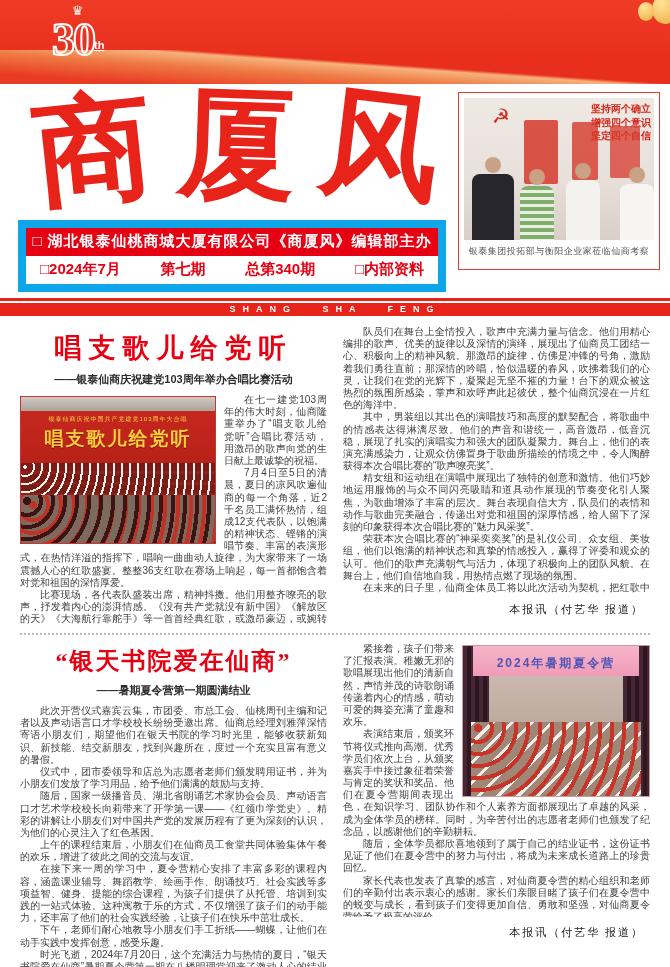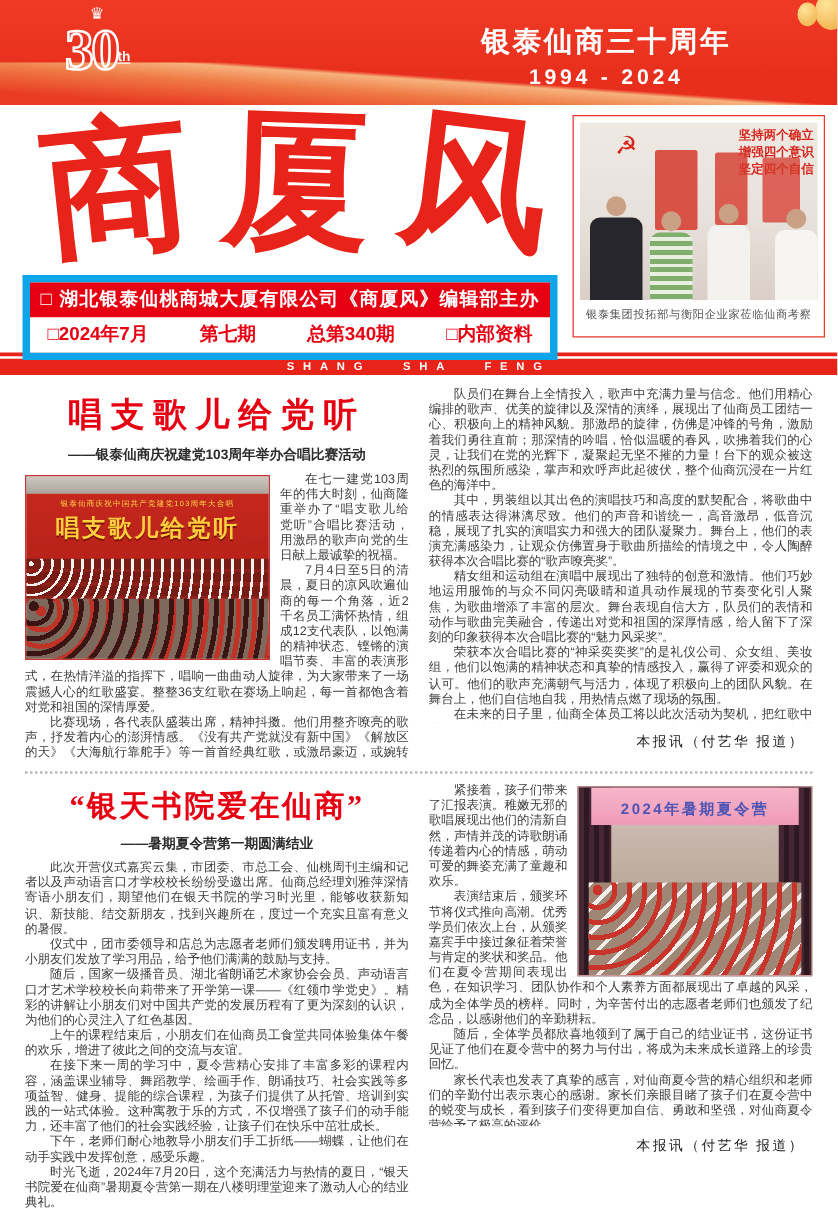--- a/index.html
+++ b/index.html
@@ -21,21 +21,21 @@
   .b1 { width:26px; height:30px; right:-8px; top:-6px; }
   .b2 { width:16px; height:19px; right:16px; top:2px; }
 
   
   .masthead { position:relative; height:196px; }
   .paper-title { position:absolute; left:22px; top:-4px; width:430px; display:flex; justify-content:space-between; padding:0 12px; }
   .paper-title span { font-family:"Liberation Serif", serif; font-weight:900; font-size:118px; line-height:1.1; color:#e8231a; }
   .paper-title span:nth-child(1){ transform:rotate(-6deg) translateY(6px); }
   .paper-title span:nth-child(2){ transform:rotate(2deg); }
   .paper-title span:nth-child(3){ transform:rotate(7deg) translateY(2px); }
-  .pubbox { position:absolute; left:18px; top:136px; width:428px; border:6px solid #0ea5e9; }
+  .pubbox { position:absolute; left:18px; top:136px; width:428px; border:8px solid #0ea5e9; }
   .pub-top { background:#e60012; color:#fff; font-size:15px; font-weight:bold; text-align:center; padding:4px 0 5px; letter-spacing:1px; }
   .pub-bottom { display:flex; justify-content:space-between; align-items:center; color:#e60012; font-weight:bold; font-size:15px; padding:4px 14px 5px; background:#fff; }
 
   
   .visitbox { position:absolute; right:10px; top:8px; width:202px; height:178px; border:1px solid #e8392b; padding:5px 5px 2px; background:#fff; }
   .visit-photo { position:relative; width:100%; height:142px; background:linear-gradient(180deg,#efe9e4 0%, #e8e0da 55%, #d9cfc8 100%); overflow:hidden; }
   .vp-slogan { position:absolute; right:3px; top:4px; text-align:right; color:#d6281e; font-weight:900; line-height:1.35; font-size:10px; }
   .vp-emblem { position:absolute; left:28px; top:6px; color:#d6281e; font-size:20px; }
   .vp-panel { position:absolute; background:#d6382c; border-radius:2px; }
   .pA{ left:60px; top:22px; width:34px; height:64px; opacity:.85;}
@@ -44,21 +44,21 @@
   .figure { position:absolute; bottom:0; }
   .fig-head { width:16px; height:16px; border-radius:50%; background:#caa184; margin:0 auto 1px; }
   .fig-body { width:34px; height:58px; border-radius:8px 8px 0 0; }
   .f1{ left:8px; } .f1 .fig-body{ background:#26262c; width:42px; height:66px;}
   .f2{ left:56px; } .f2 .fig-body{ background:repeating-linear-gradient(180deg,#7fae6d 0 4px,#e9f0e2 4px 7px); height:54px;}
   .f3{ left:102px; } .f3 .fig-body{ background:#f4f2ee; height:60px; }
   .f4{ left:156px; } .f4 .fig-body{ background:#f7f5f1; height:56px; }
   .visit-caption { font-size:9px; color:#555; text-align:center; margin-top:5px; letter-spacing:.5px; }
 
   
-  .strip { margin-top:2px; }
+  .strip { margin-top:18px; }
   .strip .thin { height:3px; background:#e8231a; margin-bottom:2px; }
   .strip .thick { height:13px; background:#e8231a; color:#fff; text-align:center; font-size:9px; font-weight:bold; letter-spacing:7px; word-spacing:16px; line-height:13px; }
 
   
   .content { padding:10px 20px 0; }
   .row { display:grid; grid-template-columns:1fr 1fr; column-gap:16px; }
   .a-title { color:#e60012; font-weight:900; text-align:center; font-family:"Liberation Serif", serif; }
   .a1-title { font-size:27px; letter-spacing:7px; margin-top:4px; }
   .a-sub { text-align:center; font-size:11px; font-weight:bold; color:#2c2c2c; margin:6px 0 7px; }
   p.body { font-size:10px; line-height:1.22; text-indent:2em; text-align:justify; color:#3d3d3d; }
@@ -97,24 +97,20 @@
   .a2-right-body { height:274px; }
 </style>
 </head>
 <body>
 
 <header class="banner">
   <div class="swoosh"></div>
   <div class="logo30">
     <span class="crown">♛</span>
     <span class="num">30</span><span class="th">th</span>
-  </div>
-  <div class="banner-right">
-    <div class="t1">银泰仙商三十周年</div>
-    <div class="t2">1994 - 2024</div>
   </div>
   <div class="balloon b1"></div>
   <div class="balloon b2"></div>
 </header>
 
 <section class="masthead">
   <div class="paper-title">
     <span>商</span>
     <span>厦</span>
     <span>风</span>

